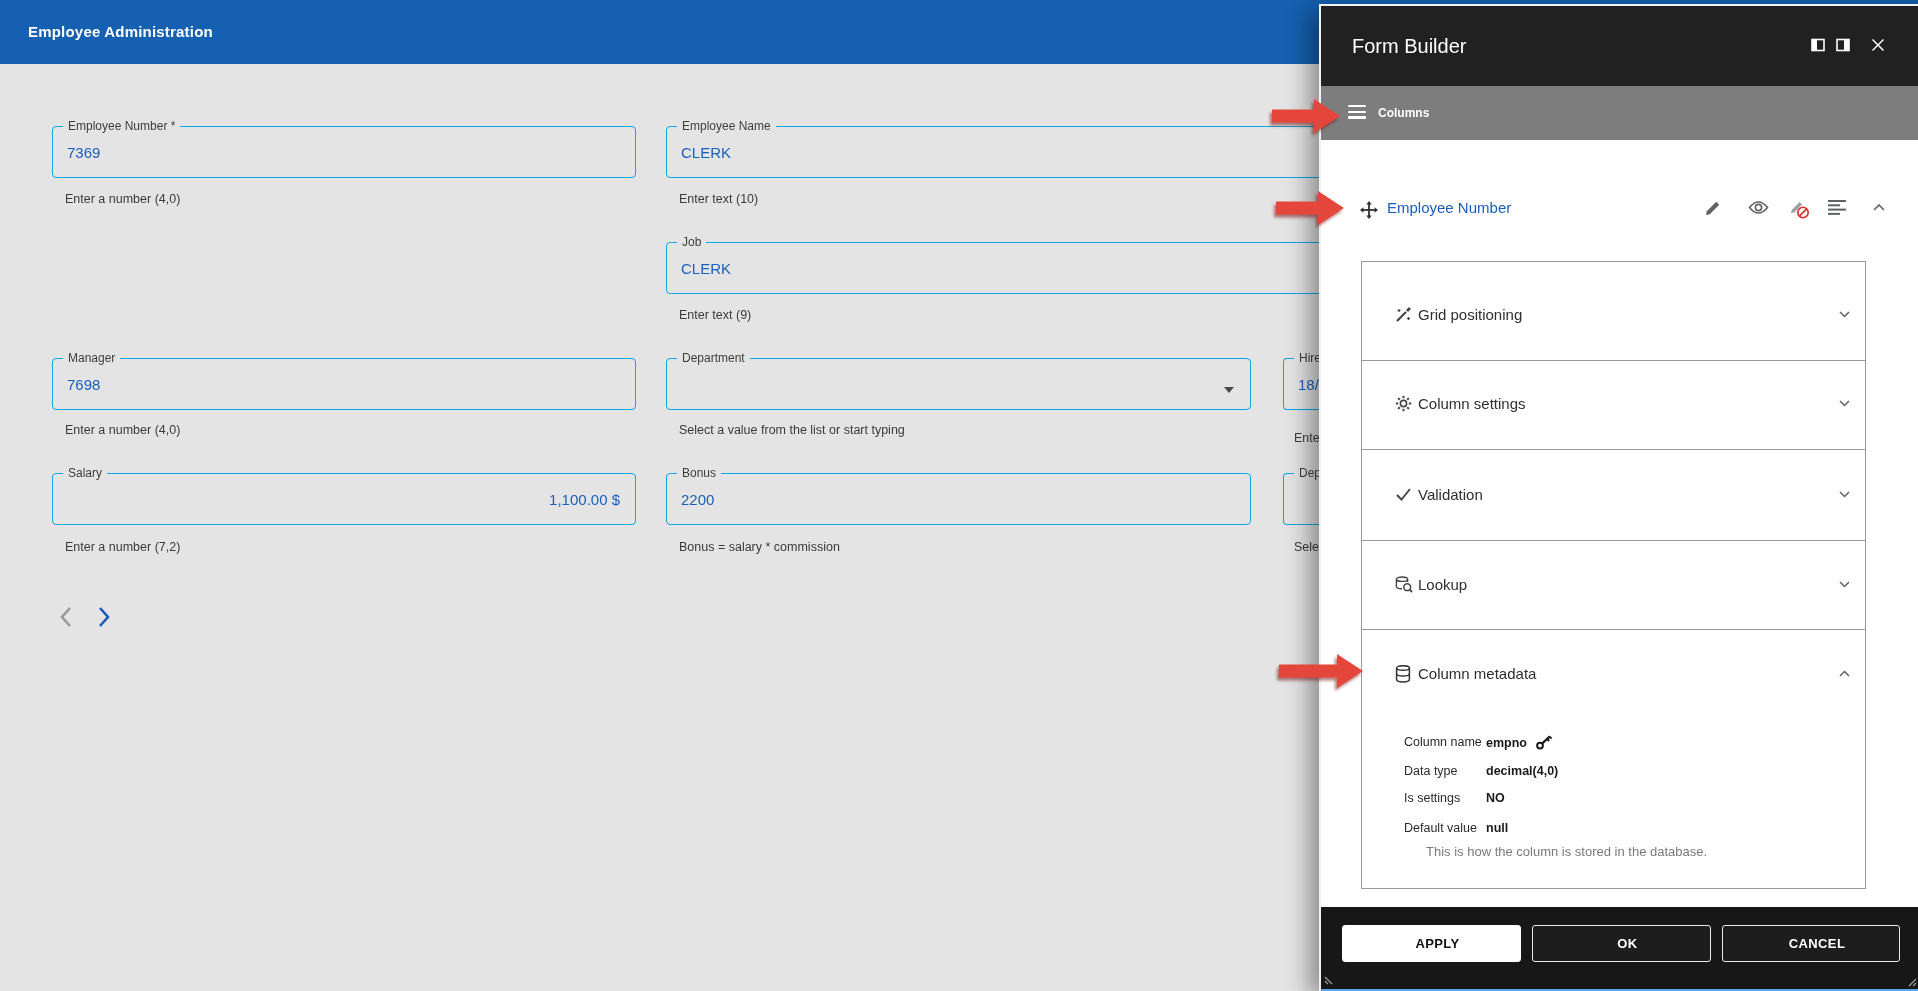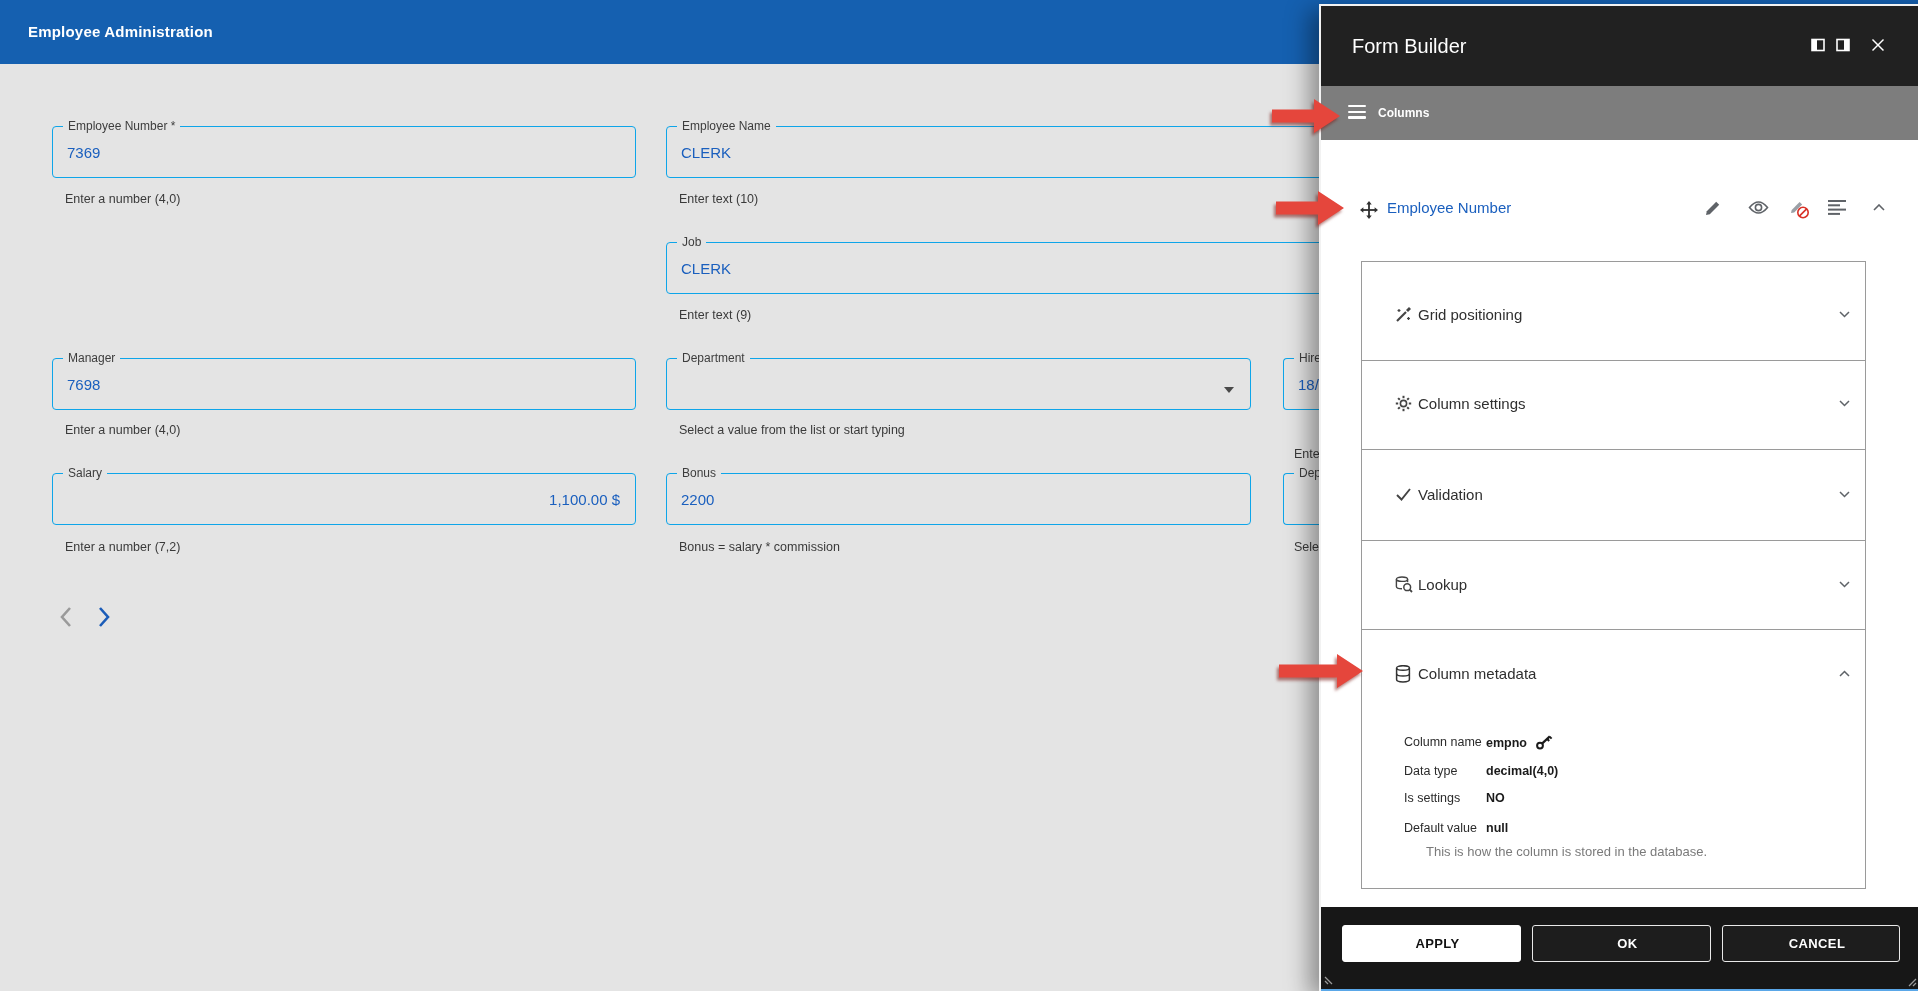--- a/index.html
+++ b/index.html
@@ -102,21 +102,21 @@
     <span class="flabel">Department</span>
     <span class="fvalue"></span>
     <span class="caret"></span>
   </div>
   <div class="helper" style="left:679px;top:423px;">Select a value from the list or start typing</div>
 
   <div class="field" style="left:1283px;top:358px;width:90px;border-right:none;">
     <span class="flabel">Hire</span>
     <span class="fvalue">18/</span>
   </div>
-  <div class="helper" style="left:1294px;top:447px;">Ente</div>
+  <div class="helper" style="left:1294px;top:431px;">Ente</div>
 
   <div class="field right" style="left:52px;top:473px;width:584px;">
     <span class="flabel">Salary</span>
     <span class="fvalue">1,100.00 $</span>
   </div>
   <div class="helper" style="left:65px;top:540px;">Enter a number (7,2)</div>
 
   <div class="field" style="left:666px;top:473px;width:585px;">
     <span class="flabel">Bonus</span>
     <span class="fvalue">2200</span>

